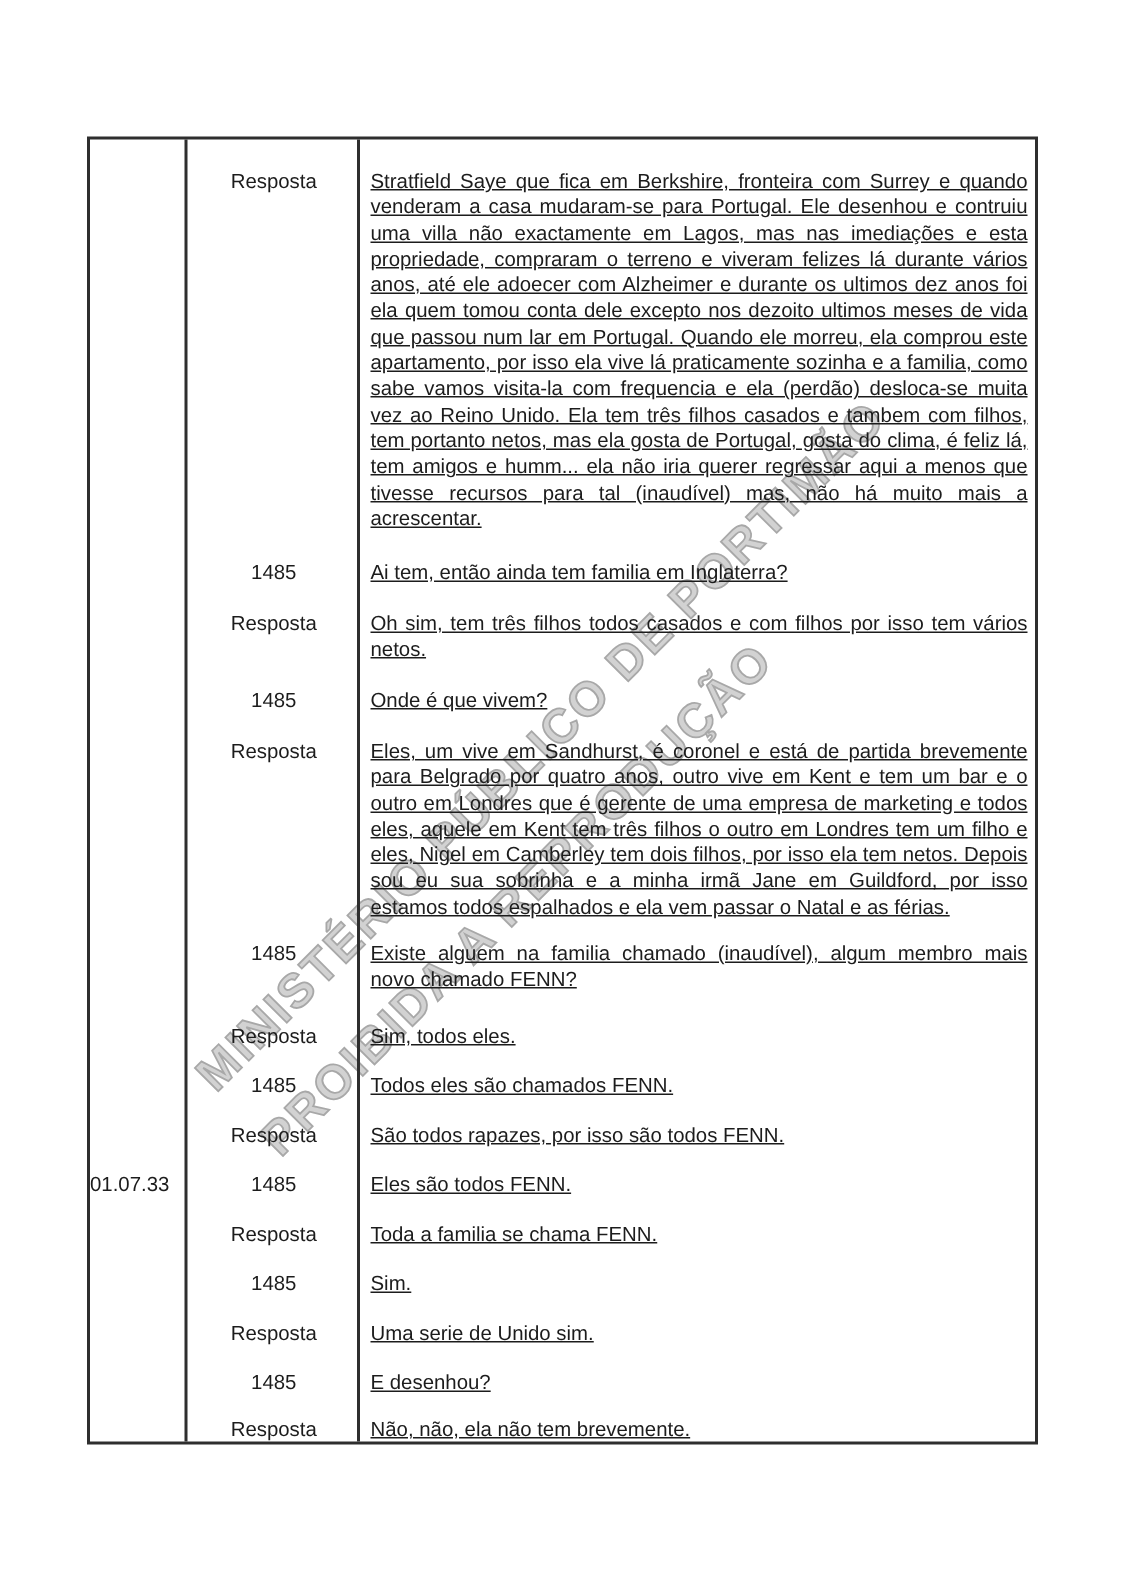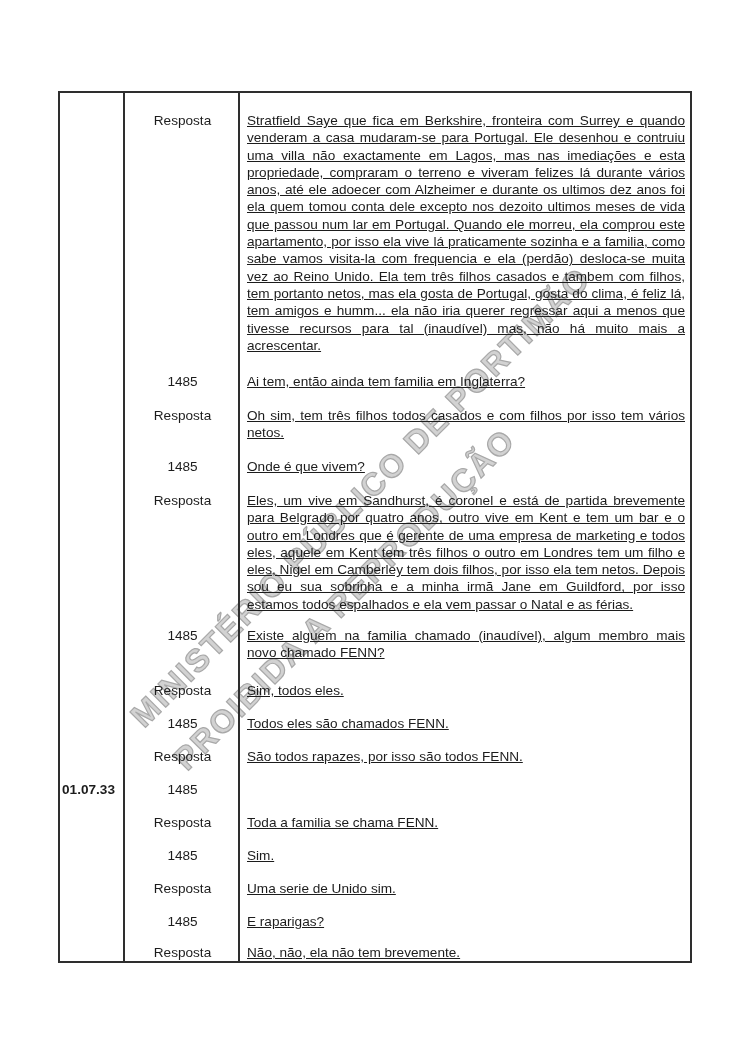--- a/index.html
+++ b/index.html
@@ -57,23 +57,21 @@
     position: absolute;
     left: 0;
     right: 0;
     display: grid;
     grid-template-columns: 65px 115px 1fr;
     font-size: 13.6px;
     line-height: 17.3px;
   }
   .cell { overflow: visible; }
   .cell.time {
-    text-align: center;
     padding-right: 8px;
-    font-weight: bold;
   }
   .cell.speaker {
     text-align: center;
   }
   .cell.text {
     text-align: justify;
     padding: 0 5px 0 7px;
     text-decoration: underline;
   }
 </style>
@@ -141,20 +139,21 @@
 
     <div class="turn" style="top:655px">
       <div class="cell time"></div>
       <div class="cell speaker">Resposta</div>
       <div class="cell text">São todos rapazes, por isso são todos FENN.</div>
     </div>
 
     <div class="turn" style="top:688px">
       <div class="cell time">01.07.33</div>
       <div class="cell speaker">1485</div>
+      <div class="cell text">Eles são todos FENN.</div>
     </div>
 
     <div class="turn" style="top:721px">
       <div class="cell time"></div>
       <div class="cell speaker">Resposta</div>
       <div class="cell text">Toda a familia se chama FENN.</div>
     </div>
 
     <div class="turn" style="top:754px">
       <div class="cell time"></div>
@@ -164,21 +163,21 @@
 
     <div class="turn" style="top:787px">
       <div class="cell time"></div>
       <div class="cell speaker">Resposta</div>
       <div class="cell text">Uma serie de Unido sim.</div>
     </div>
 
     <div class="turn" style="top:820px">
       <div class="cell time"></div>
       <div class="cell speaker">1485</div>
-      <div class="cell text">E raparigas?</div>
+      <div class="cell text">E desenhou?</div>
     </div>
 
     <div class="turn" style="top:851px">
       <div class="cell time"></div>
       <div class="cell speaker">Resposta</div>
       <div class="cell text">Não, não, ela não tem brevemente.</div>
     </div>
 
   </div>
 </div>

